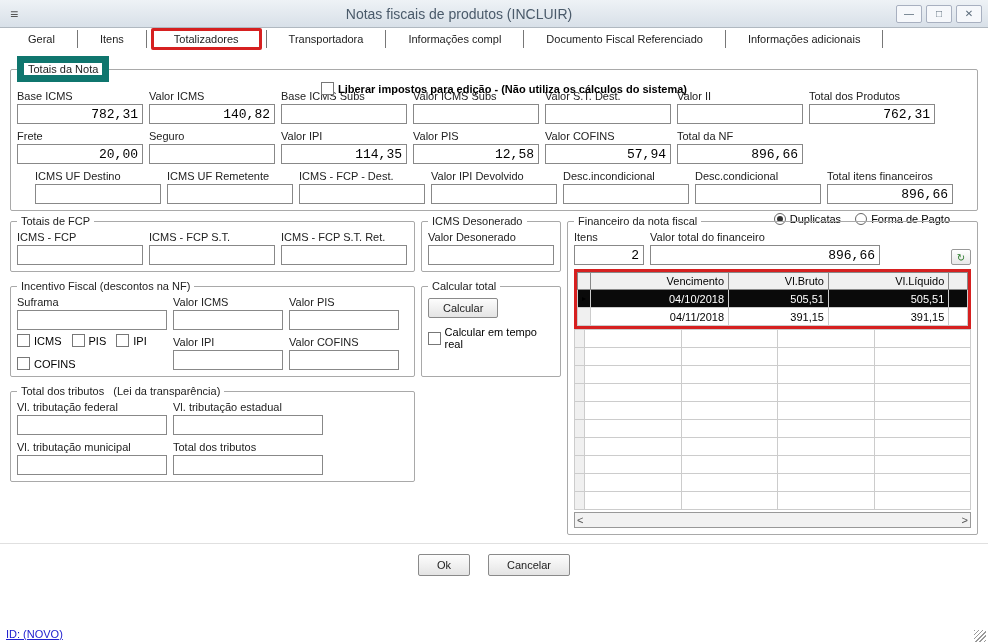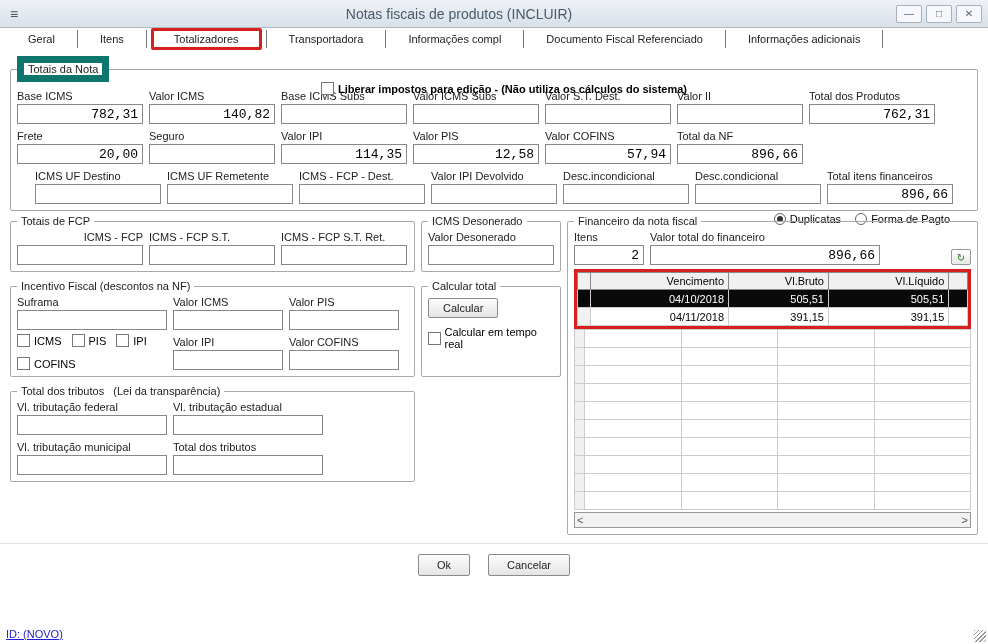--- a/index.html
+++ b/index.html
@@ -199,21 +199,21 @@
   </div>
 </fieldset>
 
 <div class="split-mid">
   <div class="left-col">
 
     <div style="display:flex; gap:6px;">
       <fieldset style="flex:0 0 405px;">
         <legend>Totais de FCP</legend>
         <div class="row">
-          <div class="field" style="width:126px;text-align:right;">
+          <div class="field" style="width:126px;">
                 <span class="flabel">ICMS - FCP</span>
                 <div class="fval"></div>
               </div>
           <div class="field" style="width:126px;">
                 <span class="flabel">ICMS - FCP S.T.</span>
                 <div class="fval"></div>
               </div>
           <div class="field" style="width:126px;">
                 <span class="flabel">ICMS - FCP S.T. Ret.</span>
                 <div class="fval"></div>

